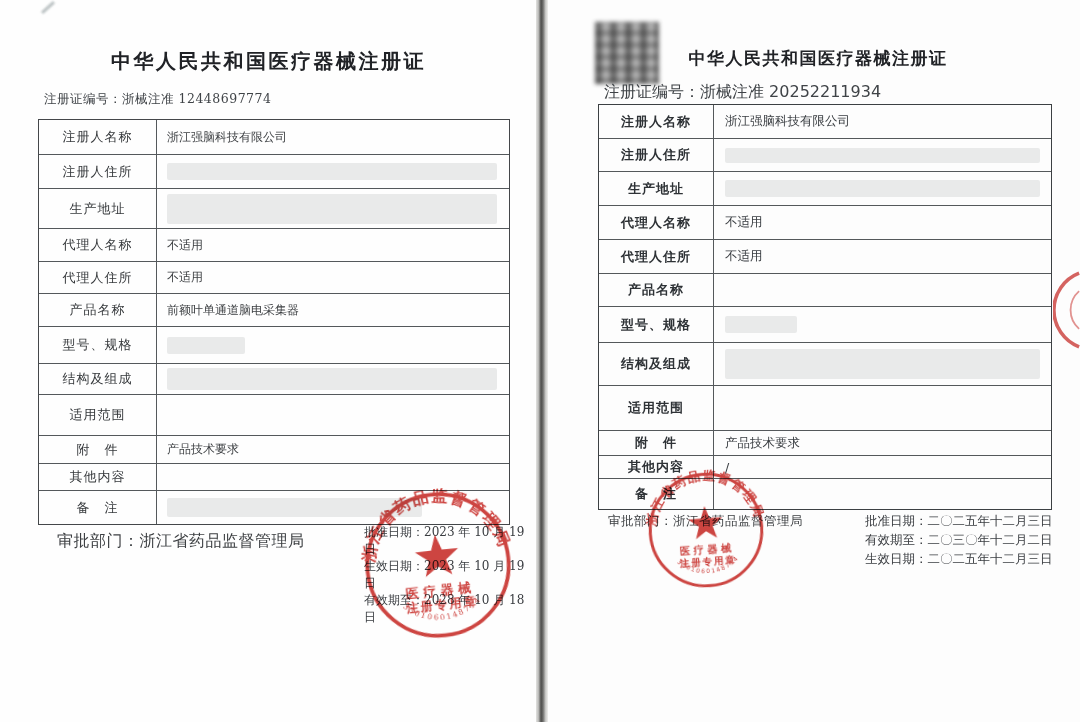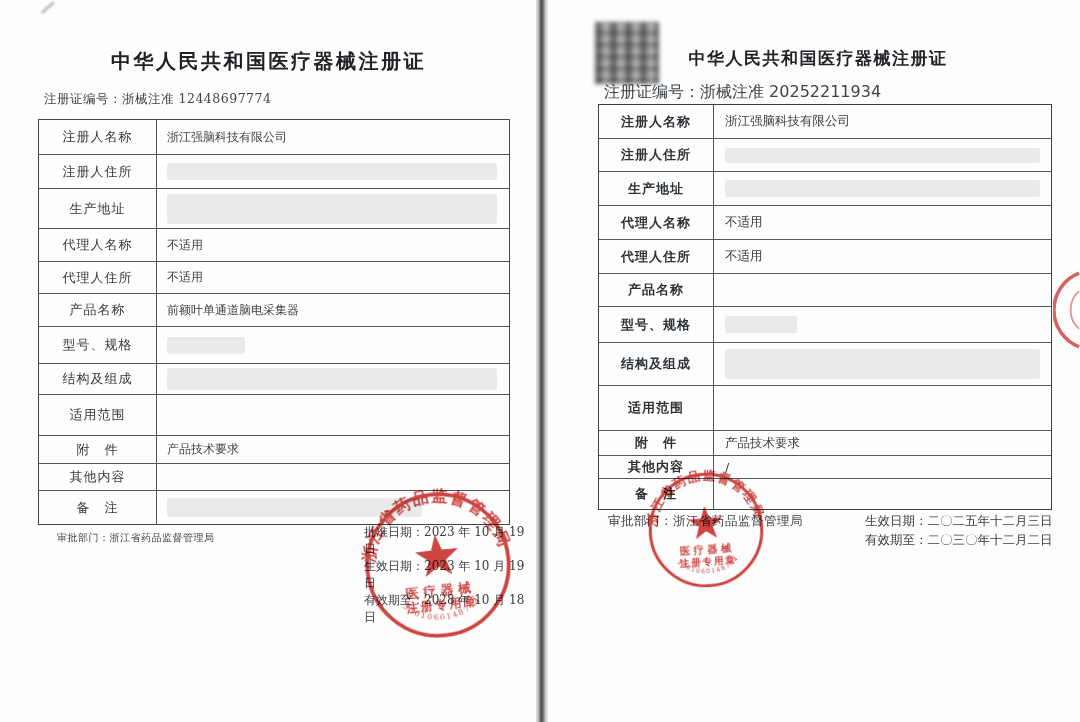--- a/index.html
+++ b/index.html
@@ -41,21 +41,21 @@
   .rh40{height:40px}.rh41{height:41px}.rh43{height:43px}.rh45{height:45px}
 
   .redact{background:#e9eaea;border-radius:2px;filter:blur(.4px);}
   .rd-wide-17{width:330px;height:17px}.rd-wide-30{width:330px;height:30px}
   .rd-small{width:78px;height:17px}.rd-wide-22{width:330px;height:22px}
   .rd-note{width:255px;height:19px}
   .rr-wide-15{width:318px;height:15px}.rr-wide-17{width:318px;height:17px}
   .rr-small{width:72px;height:17px}.rr-wide-30{width:318px;height:30px}
 
   
-  .dept{position:absolute;font-size:10px;letter-spacing:.5px;color:#3c3f42;}
+  .dept{position:absolute;font-size:16px;letter-spacing:.5px;color:#3c3f42;}
   .l-dept{left:57px;top:531px;}
   .r-dept{left:60px;top:513px;font-size:12.5px;}
   .dates{position:absolute;font-size:12px;color:#393c40;}
   .l-dates{left:364px;top:524px;line-height:17px;}
   .r-dates{left:317px;top:511px;line-height:19px;font-size:12.5px;}
 
   
   .seal{position:absolute;mix-blend-mode:multiply;opacity:.9;}
   .l-seal{left:362px;top:489px;width:152px;height:152px;transform:rotate(-6deg);filter:blur(.35px);}
   .r-seal{left:98px;top:470px;width:120px;height:120px;transform:rotate(-4deg);filter:blur(.3px);}
@@ -260,22 +260,23 @@
         <div class="cell val">
             <span></span>
           </div>
       </div>
     </div>
 
     <div class="dept r-dept">
       <span>审批部门：</span><span>浙江省药品监督管理局</span>
     </div>
     <div class="dates r-dates">
+      <div><span>批准日期：</span><span>二〇二五年十二月三日</span></div>
+      <div><span>有效期至：</span><span>二〇三〇年十二月二日</span></div>
       <div><span>生效日期：</span><span>二〇二五年十二月三日</span></div>
-      <div><span>有效期至：</span><span>二〇三〇年十二月二日</span></div>
     </div>
 
     <div class="seal r-seal">
       <svg viewBox="0 0 200 200">
         <defs>
           <path id="rsTop" d="M 16 100 A 84 84 0 0 1 184 100" fill="none"></path>
           <path id="rsBot" d="M 30 120 A 73 73 0 0 0 170 120" fill="none"></path>
         </defs>
         <circle cx="100" cy="100" r="93" fill="none" stroke="#c9302c" stroke-width="5"></circle>
         <text font-size="21" fill="#c9302c" letter-spacing="3" font-weight="bold">

